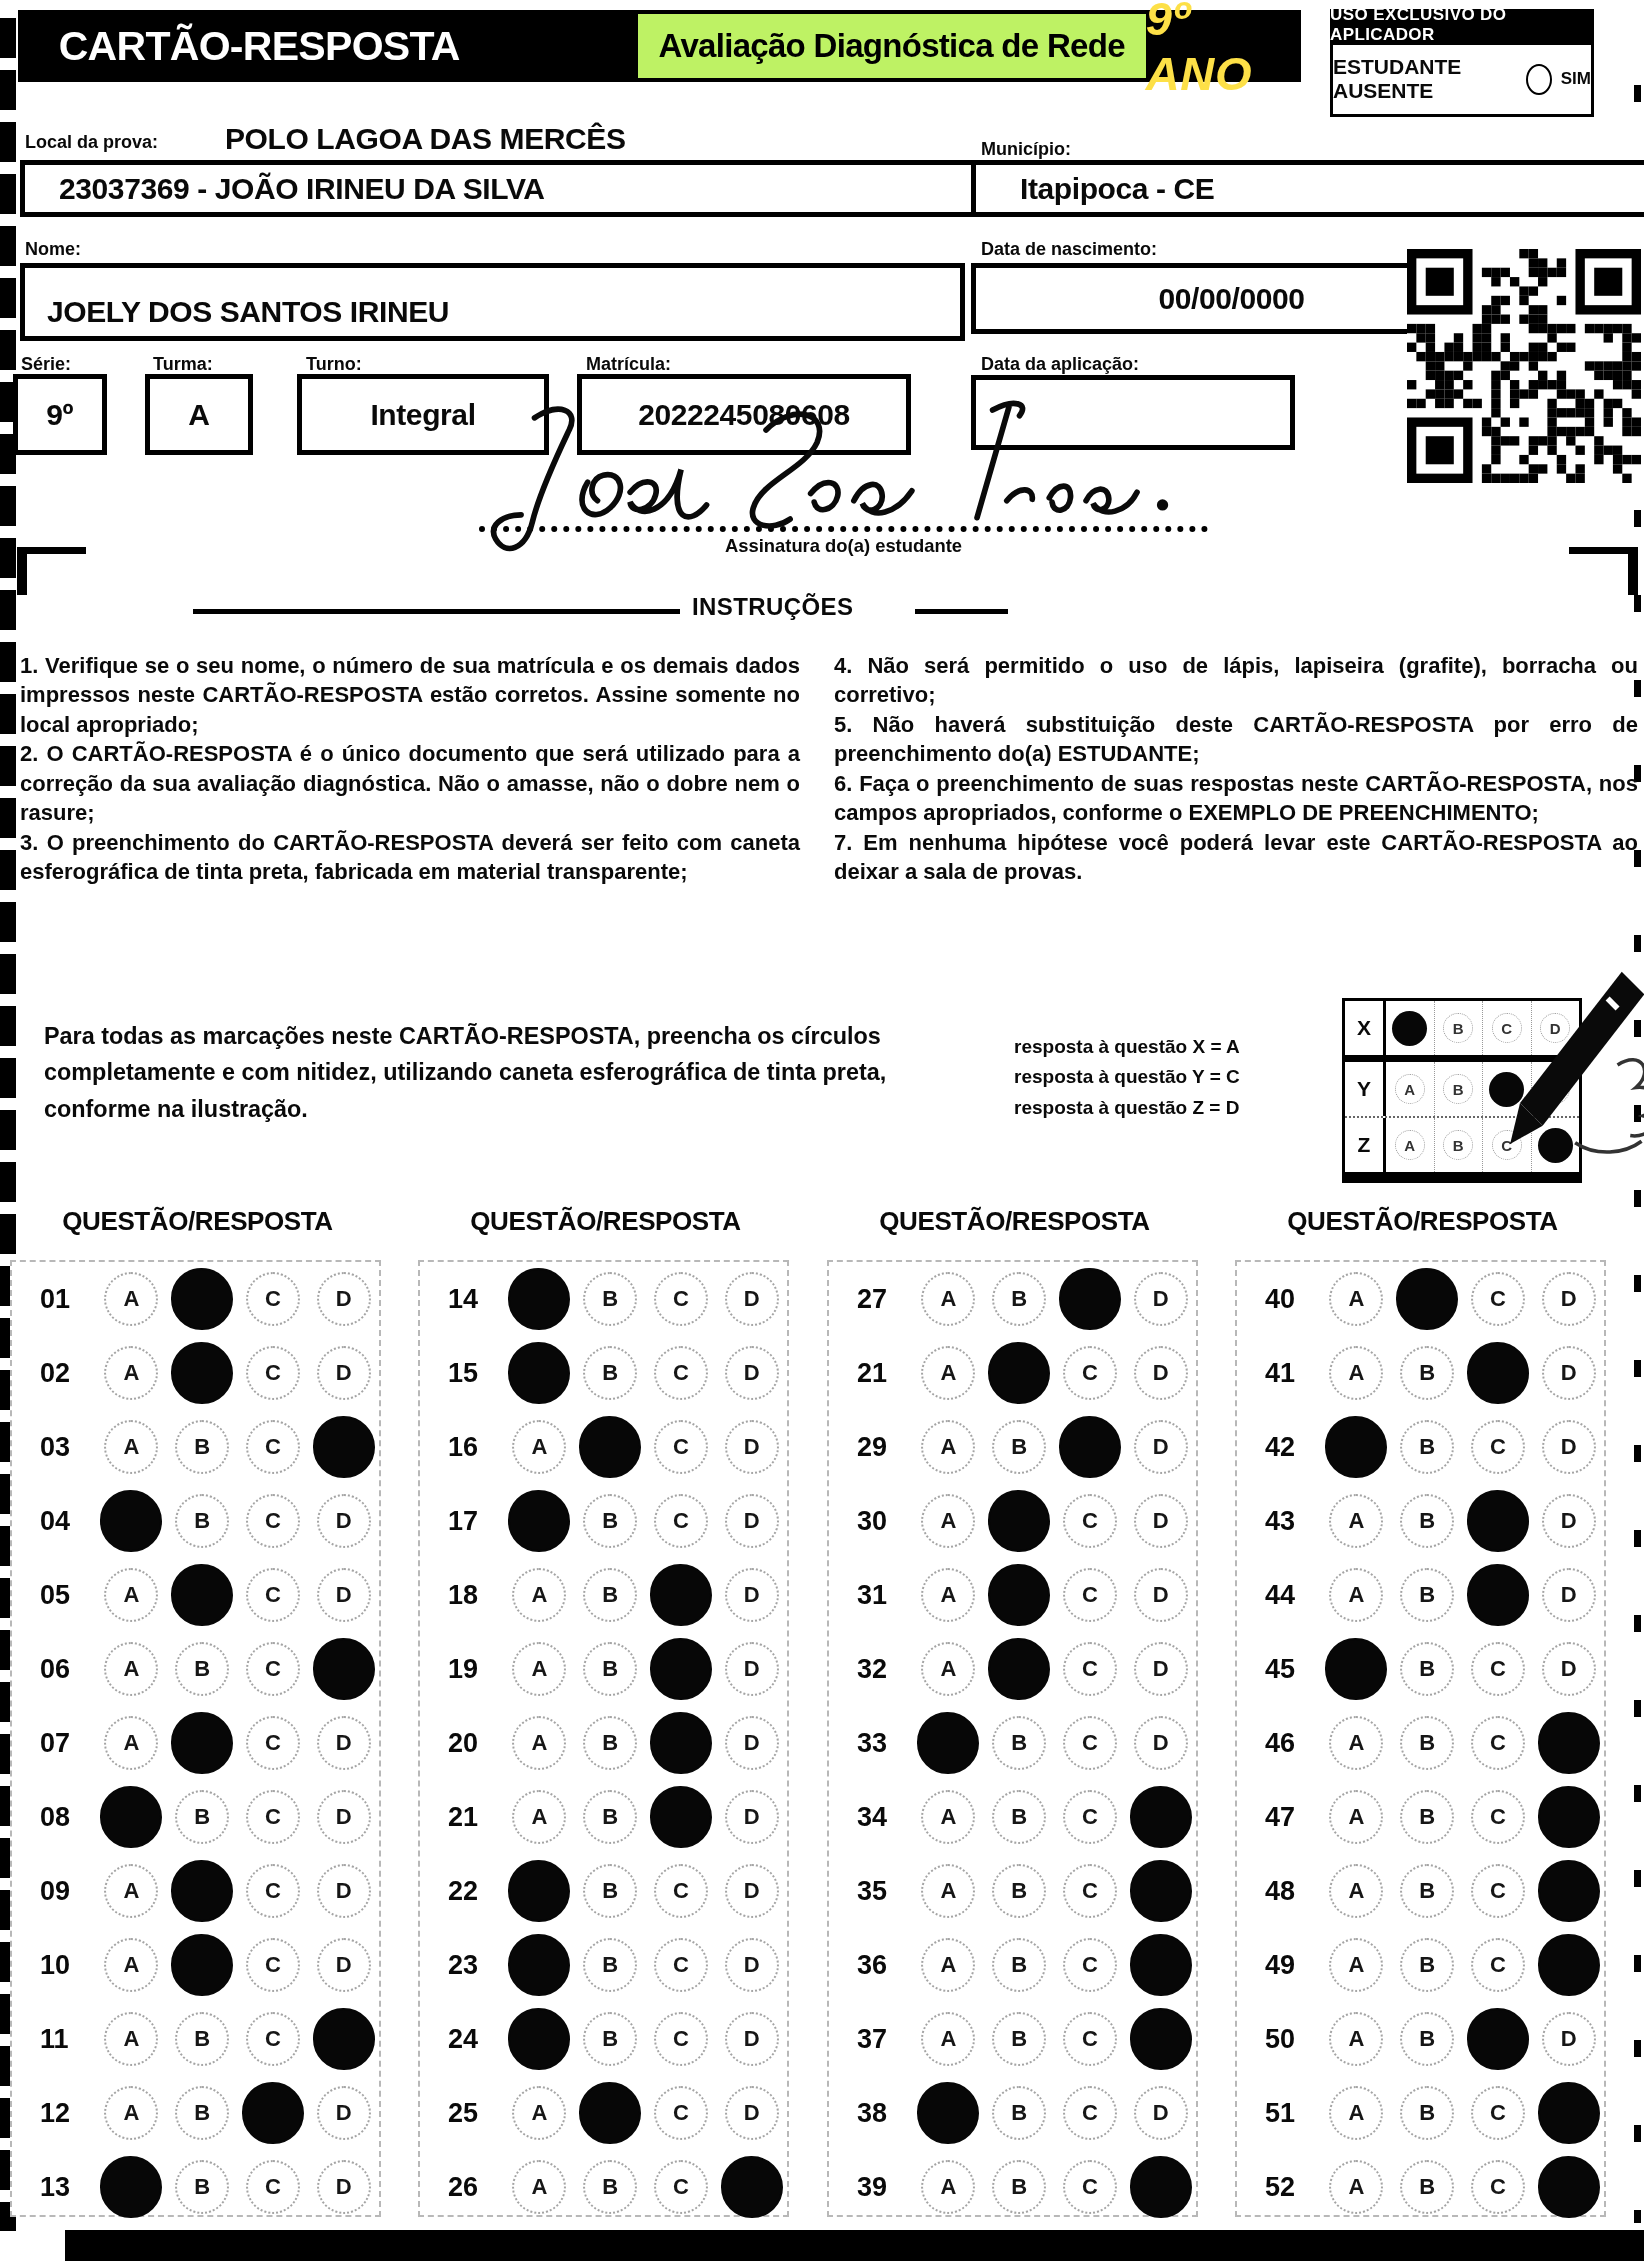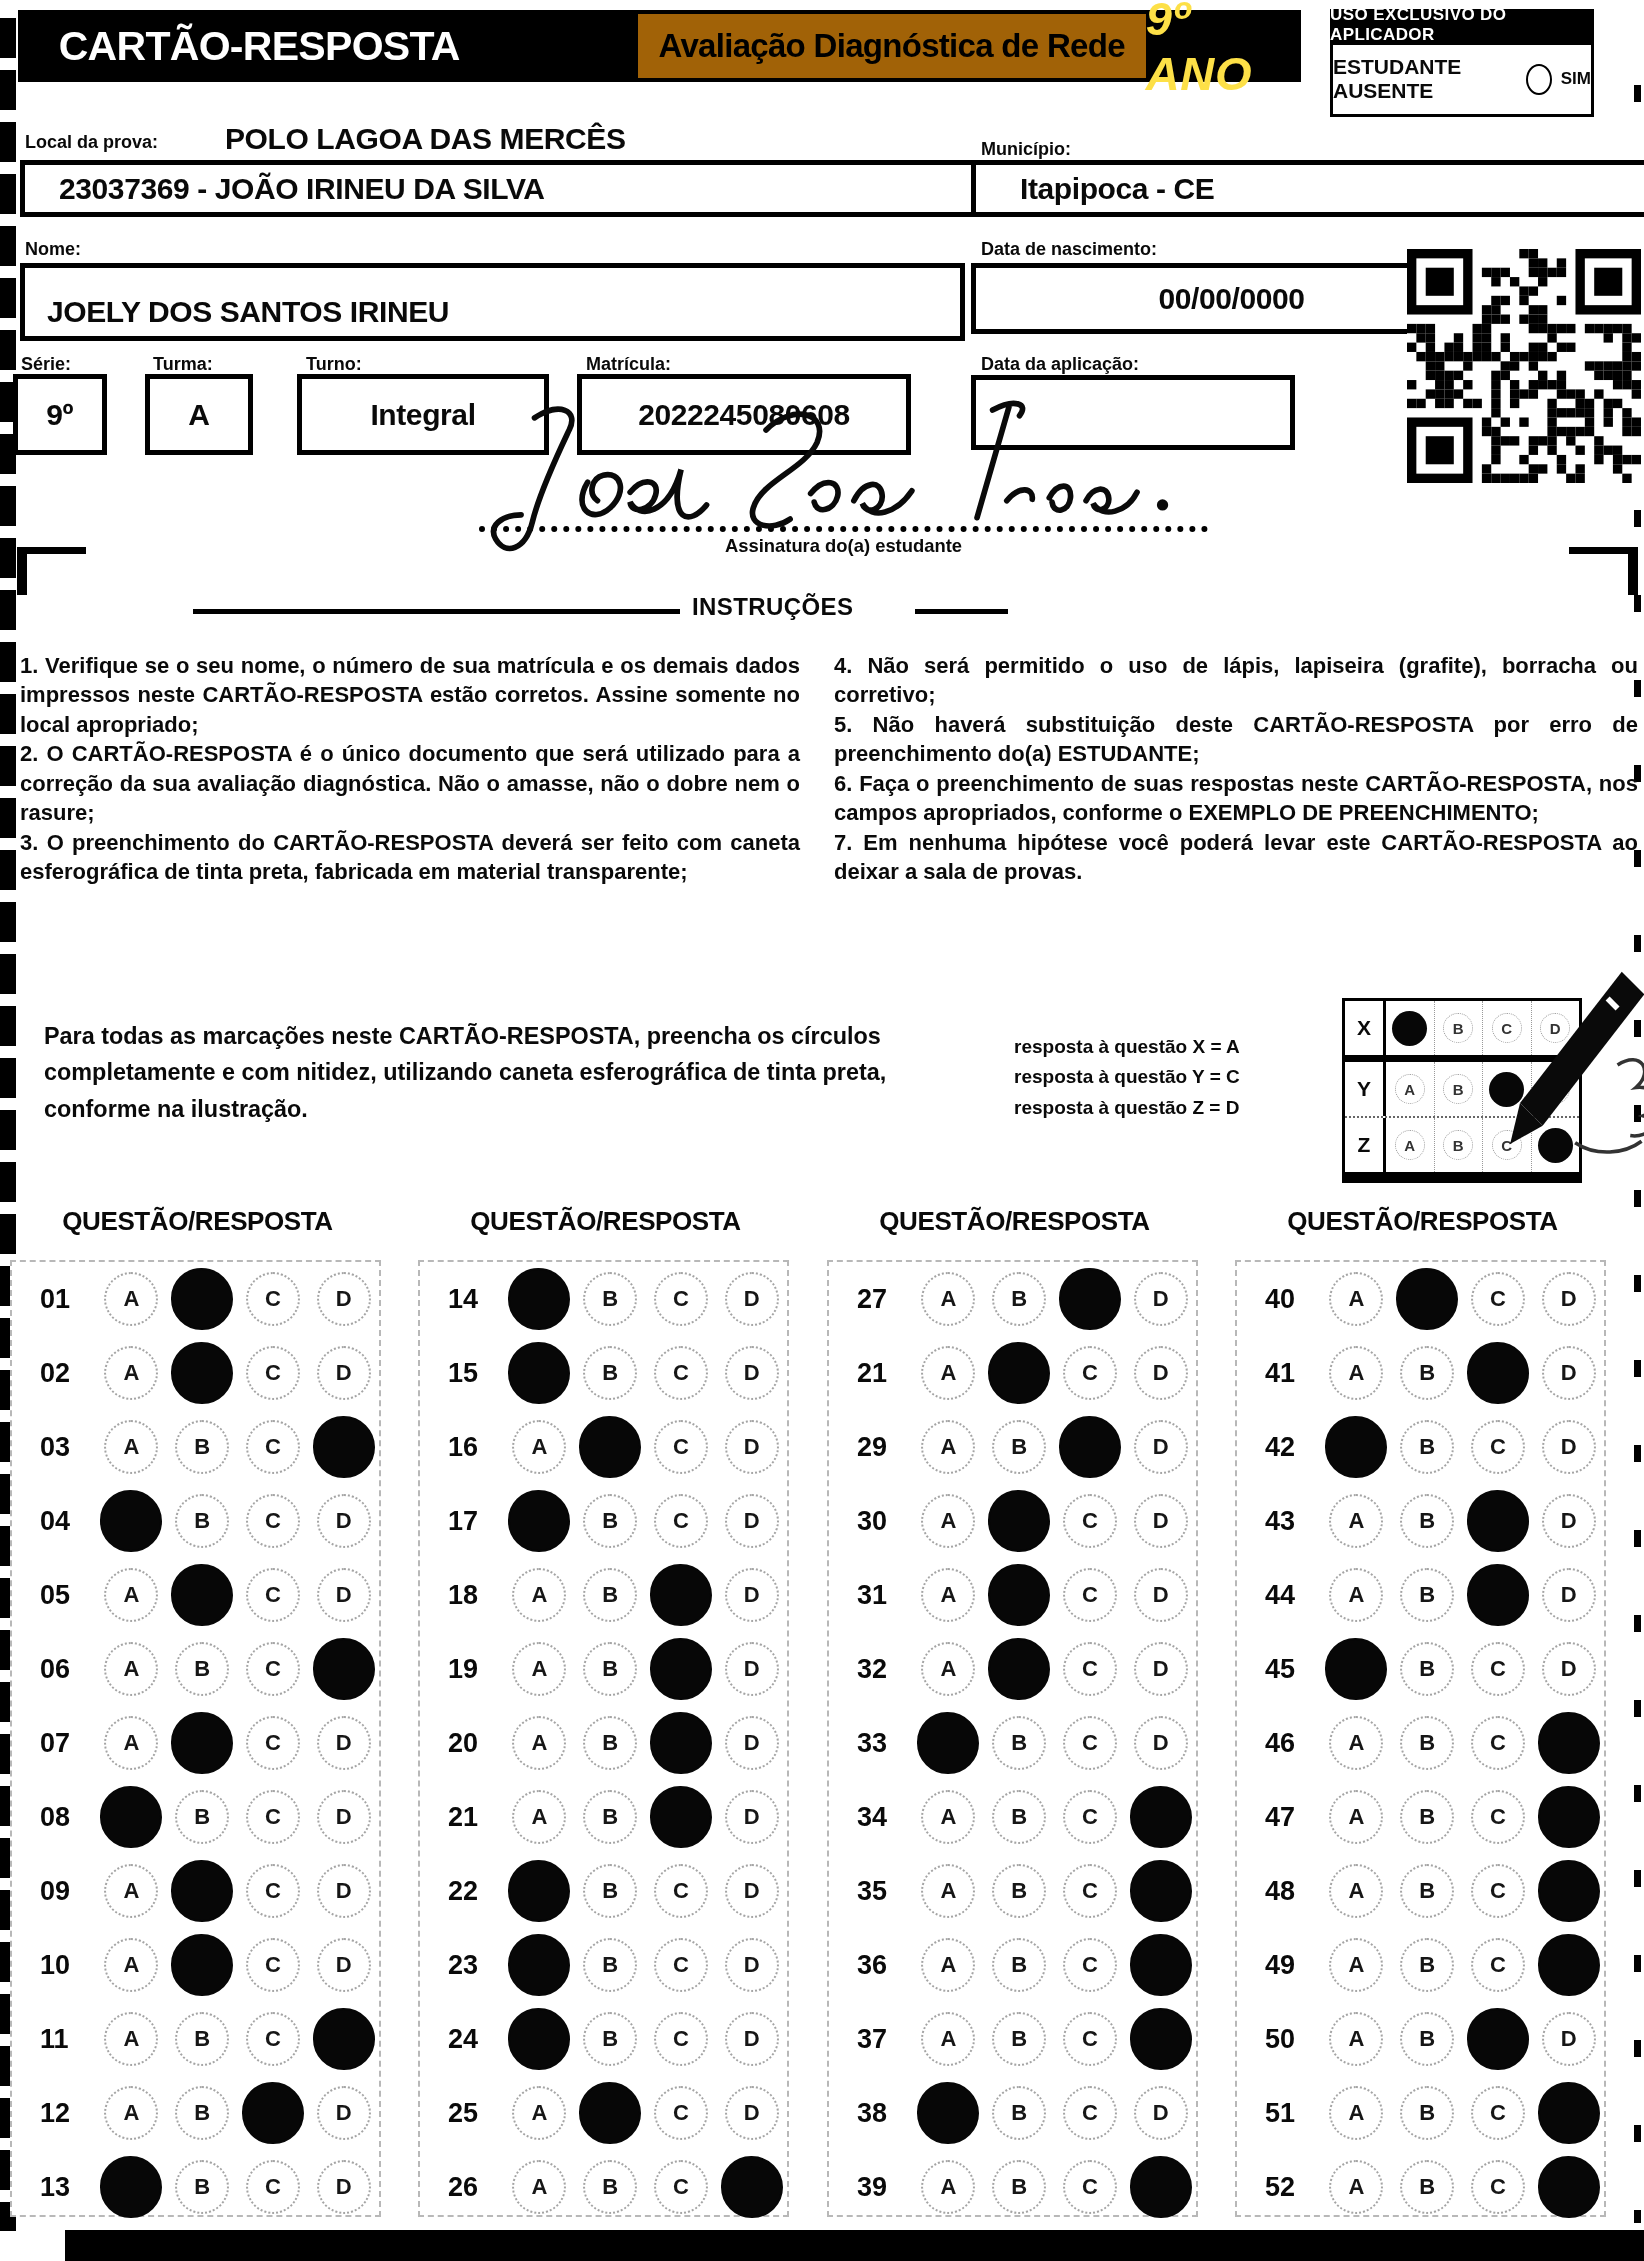--- a/index.html
+++ b/index.html
@@ -17,21 +17,21 @@
     border-left:12.7px solid #000;border-bottom:14px solid #000;}
   .frame-bracket-l{left:17px;top:547px;width:59px;height:41px;
     border-left:10.6px solid #000;border-top:7.8px solid #000;}
   .frame-bracket-r{left:1569px;top:547px;width:59px;height:41px;
     border-right:10.6px solid #000;border-top:7.8px solid #000;}
 
   
   .hdr{left:17.7px;top:10px;width:1283px;height:72px;background:#000;display:flex;align-items:stretch;}
   .hdr-title{flex:0 0 579px;color:#fff;font-size:41px;font-weight:900;letter-spacing:-0.7px;
     display:flex;align-items:center;padding-left:41px;}
-  .hdr-sub{flex:0 0 508px;background:#a16207;color:#000;margin:4.2px 0;display:flex;align-items:center;
+  .hdr-sub{flex:0 0 508px;background:#bef264;color:#000;margin:4.2px 0;display:flex;align-items:center;
     justify-content:center;font-size:33px;font-weight:900;letter-spacing:-0.7px;}
   .hdr-grade{flex:1;color:#fde047;display:flex;align-items:center;justify-content:center;
     font-size:47px;font-weight:900;letter-spacing:0.7px;font-style:italic;}
   .applicator{left:1330px;top:8.5px;width:264px;}
   .applicator-bar{height:33px;background:#000;color:#fff;display:flex;align-items:center;
     justify-content:center;font-size:17px;font-weight:800;letter-spacing:0.4px;}
   .applicator-box{height:69px;border:3.5px solid #000;background:#fff;display:flex;align-items:center;
     justify-content:center;gap:8.5px;font-size:21px;font-weight:800;}
   .absent-circle{width:28px;height:27px;border:2.8px solid #000;border-radius:50%;background:#fff;}
   .sim{font-size:17px;font-weight:800;}

